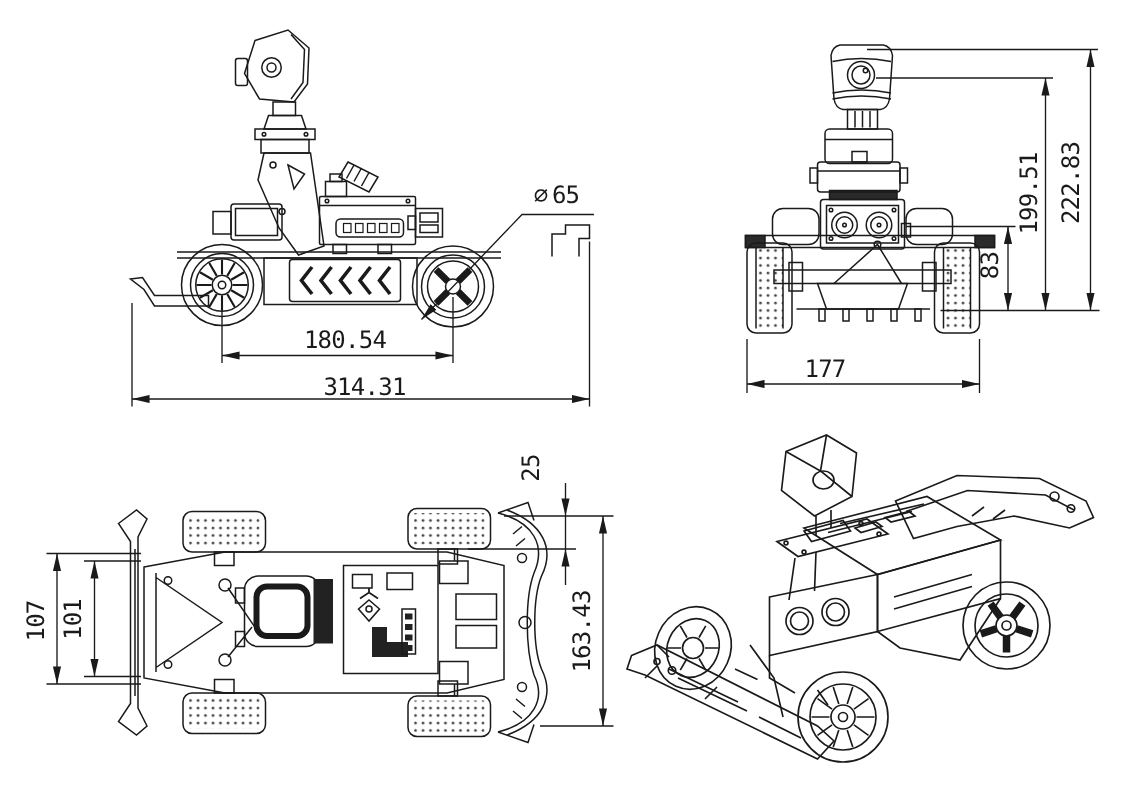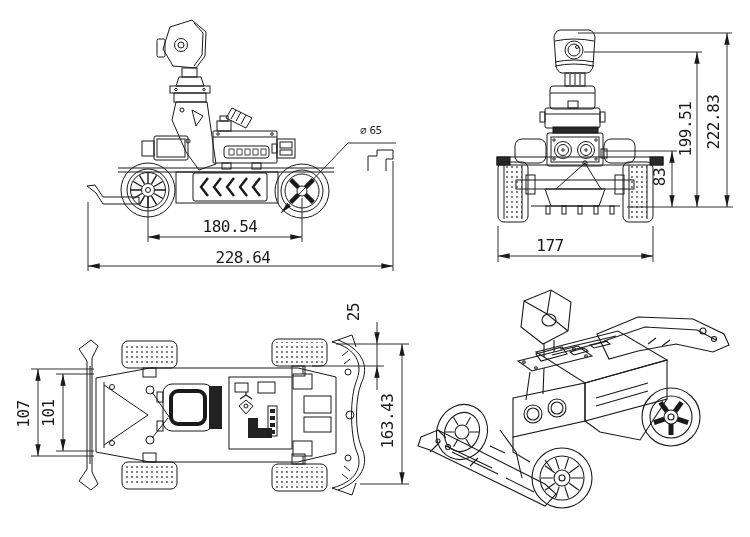--- a/index.html
+++ b/index.html
@@ -6,21 +6,21 @@
   .canvas{
     position:relative;width:750px;height:537px;background:#fff;overflow:hidden;
     font-family:"DejaVu Sans Mono","Liberation Mono",monospace;color:#1a1a1a;
   }
   .canvas svg{position:absolute;left:0;top:0;}
   .dim{
     position:absolute;font-size:16px;letter-spacing:-0.5px;white-space:nowrap;
     transform:translate(-50%,-50%);line-height:1;
   }
   .dim.v{transform:translate(-50%,-50%) rotate(-90deg);}
-  .dim.big{font-size:11px;}
+  .dim.big{font-size:16px;}
   .dia-sym{font-style:italic;margin-right:3px;}
 </style>
 </head>
 <body>
 
 <div class="canvas">
 
 <svg width="750" height="537" viewBox="0 0 750 537">
   <defs>
     <marker id="arrow" viewBox="0 0 14 6" refX="13" refY="3" markerWidth="14" markerHeight="6" orient="auto-start-reverse">
@@ -331,21 +331,21 @@
     <path d="M438,430 L446,438 M430,452 L438,444"></path>
     <circle cx="448" cy="447" r="2.5"></circle>
         <circle cx="438" cy="441" r="2"></circle>
 
     <path d="M513,437 L513,452 L530,462 M545,460 L552,470 M585,421 L600,432 L640,440 L667,399"></path>
     <path d="M490,446 L505,453 M478,458 L470,466 M500,430 L516,452 L522,478"></path>
   </g>
 </svg>
 
 <div class="dim" style="left:230px;top:227px;">180.54</div>
-<div class="dim" style="left:243px;top:258px;">228.64</div>
+<div class="dim" style="left:243px;top:258px;">314.31</div>
 <div class="dim big" style="left:371px;top:130px;">
   <span class="dia-sym">⌀</span><span>65</span>
 </div>
 <div class="dim" style="left:550px;top:246px;">177</div>
 <div class="dim v" style="left:660px;top:177px;">83</div>
 <div class="dim v" style="left:686px;top:129px;">199.51</div>
 <div class="dim v" style="left:714px;top:122px;">222.83</div>
 <div class="dim v" style="left:354px;top:312px;">25</div>
 <div class="dim v" style="left:388px;top:421px;">163.43</div>
 <div class="dim v" style="left:24px;top:414px;">107</div>

